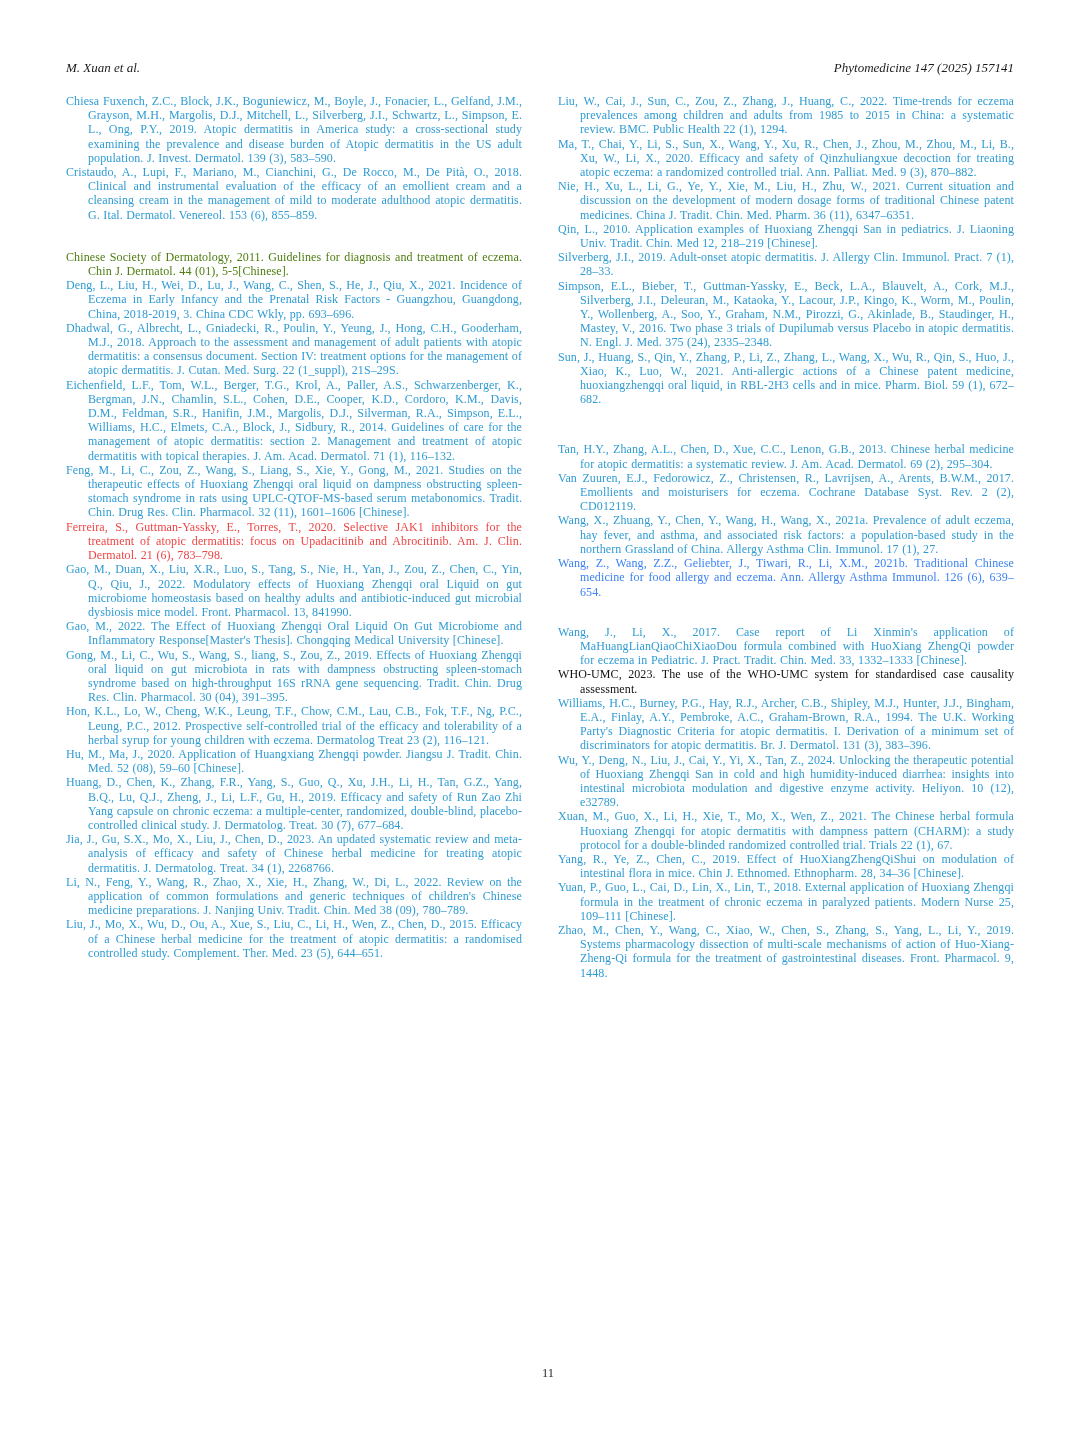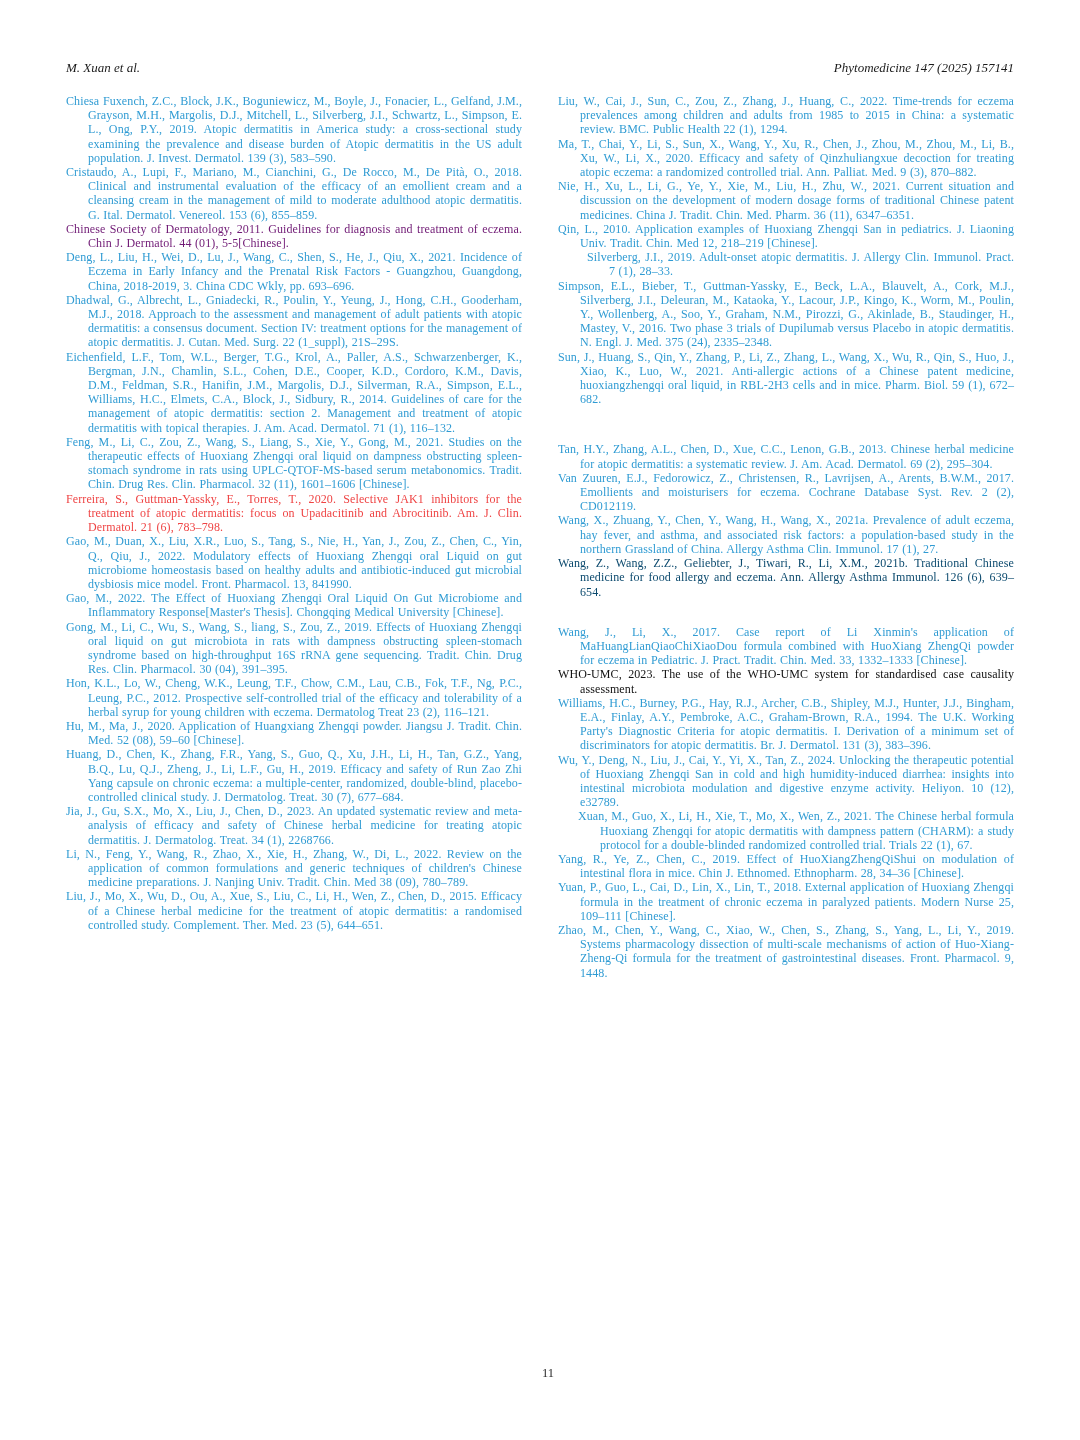--- a/index.html
+++ b/index.html
@@ -65,53 +65,53 @@
 
   <div class="running-head">
     <span>M. Xuan et al.</span>
     <span>Phytomedicine 147 (2025) 157141</span>
   </div>
 
   <div class="columns">
     <div class="ref-column" id="col-left">
         <p class="ref link" style="color: rgb(47, 155, 211);">Chiesa Fuxench, Z.C., Block, J.K., Boguniewicz, M., Boyle, J., Fonacier, L., Gelfand, J.M., Grayson, M.H., Margolis, D.J., Mitchell, L., Silverberg, J.I., Schwartz, L., Simpson, E. L., Ong, P.Y., 2019. Atopic dermatitis in America study: a cross-sectional study examining the prevalence and disease burden of Atopic dermatitis in the US adult population. J. Invest. Dermatol. 139 (3), 583–590.</p>
         <p class="ref link" style="color: rgb(47, 155, 211);">Cristaudo, A., Lupi, F., Mariano, M., Cianchini, G., De Rocco, M., De Pità, O., 2018. Clinical and instrumental evaluation of the efficacy of an emollient cream and a cleansing cream in the management of mild to moderate adulthood atopic dermatitis. G. Ital. Dermatol. Venereol. 153 (6), 855–859.</p>
-        <p class="ref link" style="color: #701a75;">Chinese Society of Dermatology, 2011. Guidelines for diagnosis and treatment of eczema. Chin J. Dermatol. 44 (01), 5-5[Chinese].</p>
+        <p class="ref link" style="color: #4d7c0f; margin-top: 28px;">Chinese Society of Dermatology, 2011. Guidelines for diagnosis and treatment of eczema. Chin J. Dermatol. 44 (01), 5-5[Chinese].</p>
         <p class="ref link" style="color: rgb(47, 155, 211);">Deng, L., Liu, H., Wei, D., Lu, J., Wang, C., Shen, S., He, J., Qiu, X., 2021. Incidence of Eczema in Early Infancy and the Prenatal Risk Factors - Guangzhou, Guangdong, China, 2018-2019, 3. China CDC Wkly, pp. 693–696.</p>
         <p class="ref link" style="color: rgb(47, 155, 211);">Dhadwal, G., Albrecht, L., Gniadecki, R., Poulin, Y., Yeung, J., Hong, C.H., Gooderham, M.J., 2018. Approach to the assessment and management of adult patients with atopic dermatitis: a consensus document. Section IV: treatment options for the management of atopic dermatitis. J. Cutan. Med. Surg. 22 (1_suppl), 21S–29S.</p>
         <p class="ref link" style="color: rgb(47, 155, 211);">Eichenfield, L.F., Tom, W.L., Berger, T.G., Krol, A., Paller, A.S., Schwarzenberger, K., Bergman, J.N., Chamlin, S.L., Cohen, D.E., Cooper, K.D., Cordoro, K.M., Davis, D.M., Feldman, S.R., Hanifin, J.M., Margolis, D.J., Silverman, R.A., Simpson, E.L., Williams, H.C., Elmets, C.A., Block, J., Sidbury, R., 2014. Guidelines of care for the management of atopic dermatitis: section 2. Management and treatment of atopic dermatitis with topical therapies. J. Am. Acad. Dermatol. 71 (1), 116–132.</p>
         <p class="ref link" style="color: rgb(47, 155, 211);">Feng, M., Li, C., Zou, Z., Wang, S., Liang, S., Xie, Y., Gong, M., 2021. Studies on the therapeutic effects of Huoxiang Zhengqi oral liquid on dampness obstructing spleen-stomach syndrome in rats using UPLC-QTOF-MS-based serum metabonomics. Tradit. Chin. Drug Res. Clin. Pharmacol. 32 (11), 1601–1606 [Chinese].</p>
         <p class="ref link" style="color: #ef4444;">Ferreira, S., Guttman-Yassky, E., Torres, T., 2020. Selective JAK1 inhibitors for the treatment of atopic dermatitis: focus on Upadacitinib and Abrocitinib. Am. J. Clin. Dermatol. 21 (6), 783–798.</p>
         <p class="ref link" style="color: rgb(47, 155, 211);">Gao, M., Duan, X., Liu, X.R., Luo, S., Tang, S., Nie, H., Yan, J., Zou, Z., Chen, C., Yin, Q., Qiu, J., 2022. Modulatory effects of Huoxiang Zhengqi oral Liquid on gut microbiome homeostasis based on healthy adults and antibiotic-induced gut microbial dysbiosis mice model. Front. Pharmacol. 13, 841990.</p>
         <p class="ref link" style="color: rgb(47, 155, 211);">Gao, M., 2022. The Effect of Huoxiang Zhengqi Oral Liquid On Gut Microbiome and Inflammatory Response[Master's Thesis]. Chongqing Medical University [Chinese].</p>
         <p class="ref link" style="color: rgb(47, 155, 211);">Gong, M., Li, C., Wu, S., Wang, S., liang, S., Zou, Z., 2019. Effects of Huoxiang Zhengqi oral liquid on gut microbiota in rats with dampness obstructing spleen-stomach syndrome based on high-throughput 16S rRNA gene sequencing. Tradit. Chin. Drug Res. Clin. Pharmacol. 30 (04), 391–395.</p>
         <p class="ref link" style="color: rgb(47, 155, 211);">Hon, K.L., Lo, W., Cheng, W.K., Leung, T.F., Chow, C.M., Lau, C.B., Fok, T.F., Ng, P.C., Leung, P.C., 2012. Prospective self-controlled trial of the efficacy and tolerability of a herbal syrup for young children with eczema. Dermatolog Treat 23 (2), 116–121.</p>
         <p class="ref link" style="color: rgb(47, 155, 211);">Hu, M., Ma, J., 2020. Application of Huangxiang Zhengqi powder. Jiangsu J. Tradit. Chin. Med. 52 (08), 59–60 [Chinese].</p>
         <p class="ref link" style="color: rgb(47, 155, 211);">Huang, D., Chen, K., Zhang, F.R., Yang, S., Guo, Q., Xu, J.H., Li, H., Tan, G.Z., Yang, B.Q., Lu, Q.J., Zheng, J., Li, L.F., Gu, H., 2019. Efficacy and safety of Run Zao Zhi Yang capsule on chronic eczema: a multiple-center, randomized, double-blind, placebo-controlled clinical study. J. Dermatolog. Treat. 30 (7), 677–684.</p>
         <p class="ref link" style="color: rgb(47, 155, 211);">Jia, J., Gu, S.X., Mo, X., Liu, J., Chen, D., 2023. An updated systematic review and meta-analysis of efficacy and safety of Chinese herbal medicine for treating atopic dermatitis. J. Dermatolog. Treat. 34 (1), 2268766.</p>
         <p class="ref link" style="color: rgb(47, 155, 211);">Li, N., Feng, Y., Wang, R., Zhao, X., Xie, H., Zhang, W., Di, L., 2022. Review on the application of common formulations and generic techniques of children's Chinese medicine preparations. J. Nanjing Univ. Tradit. Chin. Med 38 (09), 780–789.</p>
         <p class="ref link" style="color: rgb(47, 155, 211);">Liu, J., Mo, X., Wu, D., Ou, A., Xue, S., Liu, C., Li, H., Wen, Z., Chen, D., 2015. Efficacy of a Chinese herbal medicine for the treatment of atopic dermatitis: a randomised controlled study. Complement. Ther. Med. 23 (5), 644–651.</p>
       </div>
     <div class="ref-column" id="col-right">
         <p class="ref link" style="color: rgb(47, 155, 211);">Liu, W., Cai, J., Sun, C., Zou, Z., Zhang, J., Huang, C., 2022. Time-trends for eczema prevalences among children and adults from 1985 to 2015 in China: a systematic review. BMC. Public Health 22 (1), 1294.</p>
         <p class="ref link" style="color: rgb(47, 155, 211);">Ma, T., Chai, Y., Li, S., Sun, X., Wang, Y., Xu, R., Chen, J., Zhou, M., Zhou, M., Li, B., Xu, W., Li, X., 2020. Efficacy and safety of Qinzhuliangxue decoction for treating atopic eczema: a randomized controlled trial. Ann. Palliat. Med. 9 (3), 870–882.</p>
         <p class="ref link" style="color: rgb(47, 155, 211);">Nie, H., Xu, L., Li, G., Ye, Y., Xie, M., Liu, H., Zhu, W., 2021. Current situation and discussion on the development of modern dosage forms of traditional Chinese patent medicines. China J. Tradit. Chin. Med. Pharm. 36 (11), 6347–6351.</p>
         <p class="ref link" style="color: rgb(47, 155, 211);">Qin, L., 2010. Application examples of Huoxiang Zhengqi San in pediatrics. J. Liaoning Univ. Tradit. Chin. Med 12, 218–219 [Chinese].</p>
-        <p class="ref link" style="color: rgb(47, 155, 211); margin-left: 29px;">Silverberg, J.I., 2019. Adult-onset atopic dermatitis. J. Allergy Clin. Immunol. Pract. 7 (1), 28–33.</p>
+        <p class="ref link" style="color: rgb(47, 155, 211);">Silverberg, J.I., 2019. Adult-onset atopic dermatitis. J. Allergy Clin. Immunol. Pract. 7 (1), 28–33.</p>
         <p class="ref link" style="color: rgb(47, 155, 211);">Simpson, E.L., Bieber, T., Guttman-Yassky, E., Beck, L.A., Blauvelt, A., Cork, M.J., Silverberg, J.I., Deleuran, M., Kataoka, Y., Lacour, J.P., Kingo, K., Worm, M., Poulin, Y., Wollenberg, A., Soo, Y., Graham, N.M., Pirozzi, G., Akinlade, B., Staudinger, H., Mastey, V., 2016. Two phase 3 trials of Dupilumab versus Placebo in atopic dermatitis. N. Engl. J. Med. 375 (24), 2335–2348.</p>
         <p class="ref link" style="color: rgb(47, 155, 211);">Sun, J., Huang, S., Qin, Y., Zhang, P., Li, Z., Zhang, L., Wang, X., Wu, R., Qin, S., Huo, J., Xiao, K., Luo, W., 2021. Anti-allergic actions of a Chinese patent medicine, huoxiangzhengqi oral liquid, in RBL-2H3 cells and in mice. Pharm. Biol. 59 (1), 672–682.</p>
         <p class="ref link" style="color: rgb(47, 155, 211); margin-top: 36px;">Tan, H.Y., Zhang, A.L., Chen, D., Xue, C.C., Lenon, G.B., 2013. Chinese herbal medicine for atopic dermatitis: a systematic review. J. Am. Acad. Dermatol. 69 (2), 295–304.</p>
         <p class="ref link" style="color: rgb(47, 155, 211);">Van Zuuren, E.J., Fedorowicz, Z., Christensen, R., Lavrijsen, A., Arents, B.W.M., 2017. Emollients and moisturisers for eczema. Cochrane Database Syst. Rev. 2 (2), CD012119.</p>
         <p class="ref link" style="color: rgb(47, 155, 211);">Wang, X., Zhuang, Y., Chen, Y., Wang, H., Wang, X., 2021a. Prevalence of adult eczema, hay fever, and asthma, and associated risk factors: a population-based study in the northern Grassland of China. Allergy Asthma Clin. Immunol. 17 (1), 27.</p>
-        <p class="ref link" style="color: #0c4a6e;">Wang, Z., Wang, Z.Z., Geliebter, J., Tiwari, R., Li, X.M., 2021b. Traditional Chinese medicine for food allergy and eczema. Ann. Allergy Asthma Immunol. 126 (6), 639–654.</p>
+        <p class="ref link" style="color: #3b82f6;">Wang, Z., Wang, Z.Z., Geliebter, J., Tiwari, R., Li, X.M., 2021b. Traditional Chinese medicine for food allergy and eczema. Ann. Allergy Asthma Immunol. 126 (6), 639–654.</p>
         <p class="ref link" style="color: rgb(47, 155, 211); margin-top: 26px;">Wang, J., Li, X., 2017. Case report of Li Xinmin's application of MaHuangLianQiaoChiXiaoDou formula combined with HuoXiang ZhengQi powder for eczema in Pediatric. J. Pract. Tradit. Chin. Med. 33, 1332–1333 [Chinese].</p>
         <p class="ref plain" style="color: rgb(17, 17, 17);">WHO-UMC, 2023. The use of the WHO-UMC system for standardised case causality assessment.</p>
         <p class="ref link" style="color: rgb(47, 155, 211);">Williams, H.C., Burney, P.G., Hay, R.J., Archer, C.B., Shipley, M.J., Hunter, J.J., Bingham, E.A., Finlay, A.Y., Pembroke, A.C., Graham-Brown, R.A., 1994. The U.K. Working Party's Diagnostic Criteria for atopic dermatitis. I. Derivation of a minimum set of discriminators for atopic dermatitis. Br. J. Dermatol. 131 (3), 383–396.</p>
         <p class="ref link" style="color: rgb(47, 155, 211);">Wu, Y., Deng, N., Liu, J., Cai, Y., Yi, X., Tan, Z., 2024. Unlocking the therapeutic potential of Huoxiang Zhengqi San in cold and high humidity-induced diarrhea: insights into intestinal microbiota modulation and digestive enzyme activity. Heliyon. 10 (12), e32789.</p>
-        <p class="ref link" style="color: rgb(47, 155, 211); margin-left: 20px;">Xuan, M., Guo, X., Li, H., Xie, T., Mo, X., Wen, Z., 2021. The Chinese herbal formula Huoxiang Zhengqi for atopic dermatitis with dampness pattern (CHARM): a study protocol for a double-blinded randomized controlled trial. Trials 22 (1), 67.</p>
+        <p class="ref link" style="color: rgb(47, 155, 211);">Xuan, M., Guo, X., Li, H., Xie, T., Mo, X., Wen, Z., 2021. The Chinese herbal formula Huoxiang Zhengqi for atopic dermatitis with dampness pattern (CHARM): a study protocol for a double-blinded randomized controlled trial. Trials 22 (1), 67.</p>
         <p class="ref link" style="color: rgb(47, 155, 211);">Yang, R., Ye, Z., Chen, C., 2019. Effect of HuoXiangZhengQiShui on modulation of intestinal flora in mice. Chin J. Ethnomed. Ethnopharm. 28, 34–36 [Chinese].</p>
         <p class="ref link" style="color: rgb(47, 155, 211);">Yuan, P., Guo, L., Cai, D., Lin, X., Lin, T., 2018. External application of Huoxiang Zhengqi formula in the treatment of chronic eczema in paralyzed patients. Modern Nurse 25, 109–111 [Chinese].</p>
         <p class="ref link" style="color: rgb(47, 155, 211);">Zhao, M., Chen, Y., Wang, C., Xiao, W., Chen, S., Zhang, S., Yang, L., Li, Y., 2019. Systems pharmacology dissection of multi-scale mechanisms of action of Huo-Xiang-Zheng-Qi formula for the treatment of gastrointestinal diseases. Front. Pharmacol. 9, 1448.</p>
       </div>
   </div>
 
   <div class="page-number">11</div>
 
 </div>
 

